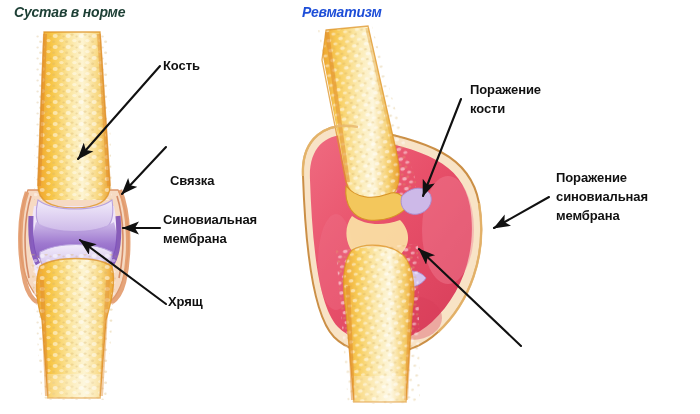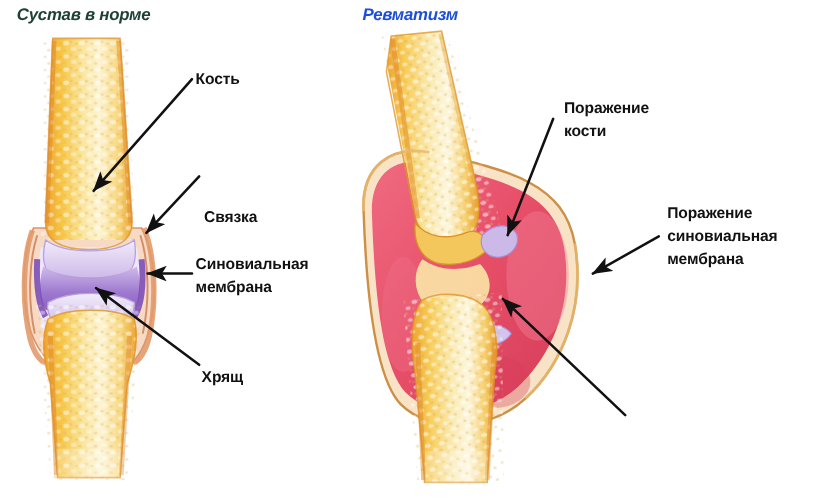--- a/index.html
+++ b/index.html
@@ -27,21 +27,21 @@
     font-weight:bold;
     font-size:13px;
     color:#111111;
     line-height:19px;
     white-space:pre-line;
     letter-spacing:-0.1px;
   }
   #lbl-bone{left:163px;top:56px;}
   #lbl-ligament{left:170px;top:137px;margin-top:34px;}
   #lbl-synovial{left:163px;top:210px;}
-  #lbl-cartilage{left:168px;top:304px;}
+  #lbl-cartilage{left:168px;top:292px;}
   #lbl-bone-damage{left:470px;top:80px;}
   #lbl-thick-syn{left:556px;top:168px;}
   #lbl-erosion{left:494px;top:352px;}
 </style>
 </head>
 <body>
 
 <div id="stage">
 
   <svg class="svg-layer" viewBox="0 0 700 414">

